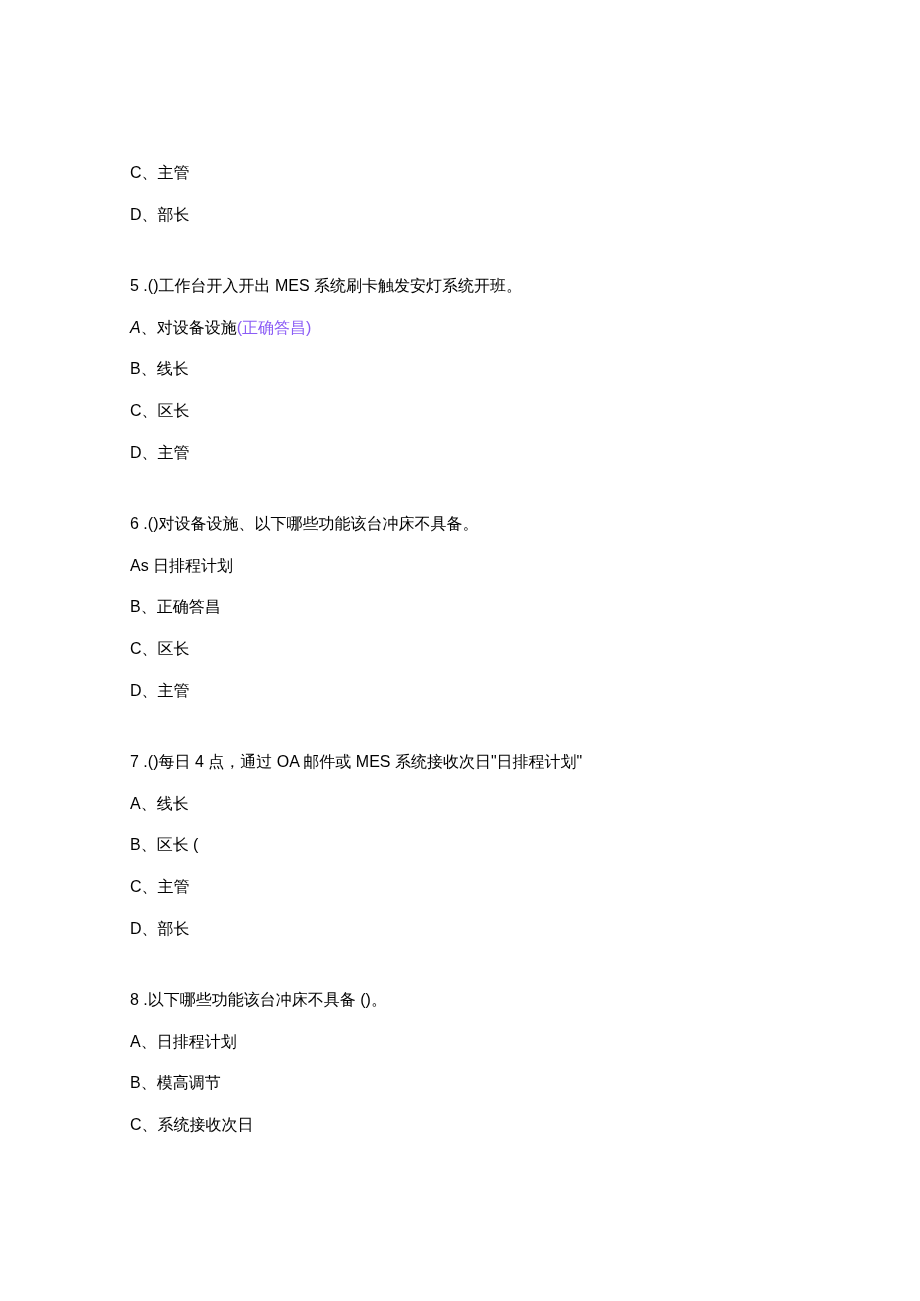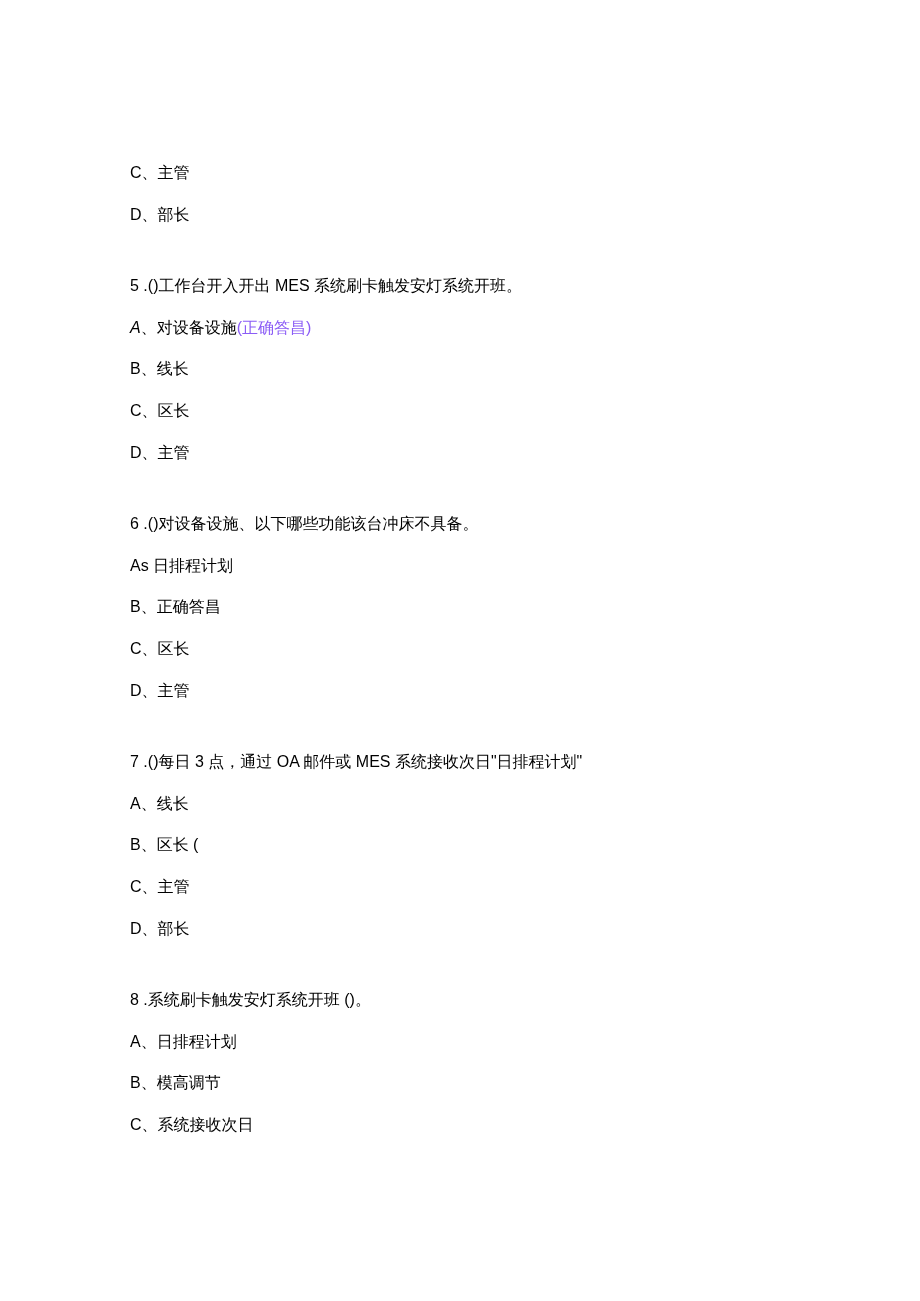--- a/index.html
+++ b/index.html
@@ -43,24 +43,24 @@
 <div class="spacer"></div>
 
 <div class="line"><span>6</span><span>  .()对设备设施、以下哪些功能该台冲床不具备。</span></div>
 <div class="line"><span>As 日排程计划</span></div>
 <div class="line"><span>B、正确答昌</span></div>
 <div class="line"><span>C、区长</span></div>
 <div class="line"><span>D、主管</span></div>
 
 <div class="spacer"></div>
 
-<div class="line"><span>7</span><span>  .()每日 3 点，通过 OA 邮件或 MES 系统接收次日"日排程计划"</span></div>
+<div class="line"><span>7</span><span>  .()每日 4 点，通过 OA 邮件或 MES 系统接收次日"日排程计划"</span></div>
 <div class="line"><span>A、线长</span></div>
 <div class="line"><span>B、区长 (</span></div>
 <div class="line"><span>C、主管</span></div>
 <div class="line"><span>D、部长</span></div>
 
 <div class="spacer"></div>
 
-<div class="line"><span>8</span><span>  .系统刷卡触发安灯系统开班 ()。</span></div>
+<div class="line"><span>8</span><span>  .以下哪些功能该台冲床不具备 ()。</span></div>
 <div class="line"><span>A、日排程计划</span></div>
 <div class="line"><span>B、模高调节</span></div>
 <div class="line"><span>C、系统接收次日</span></div>
 
 </body></html>

